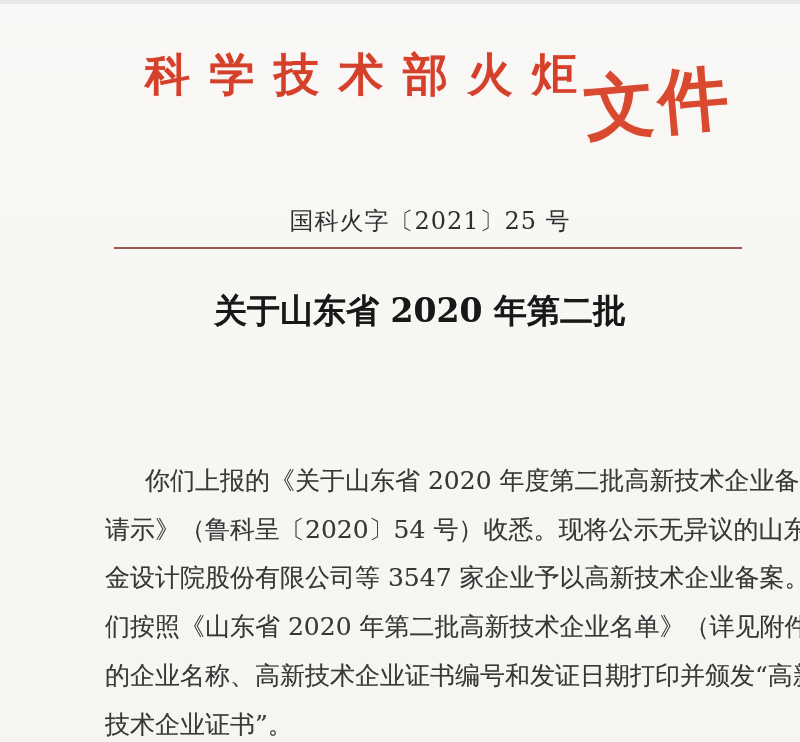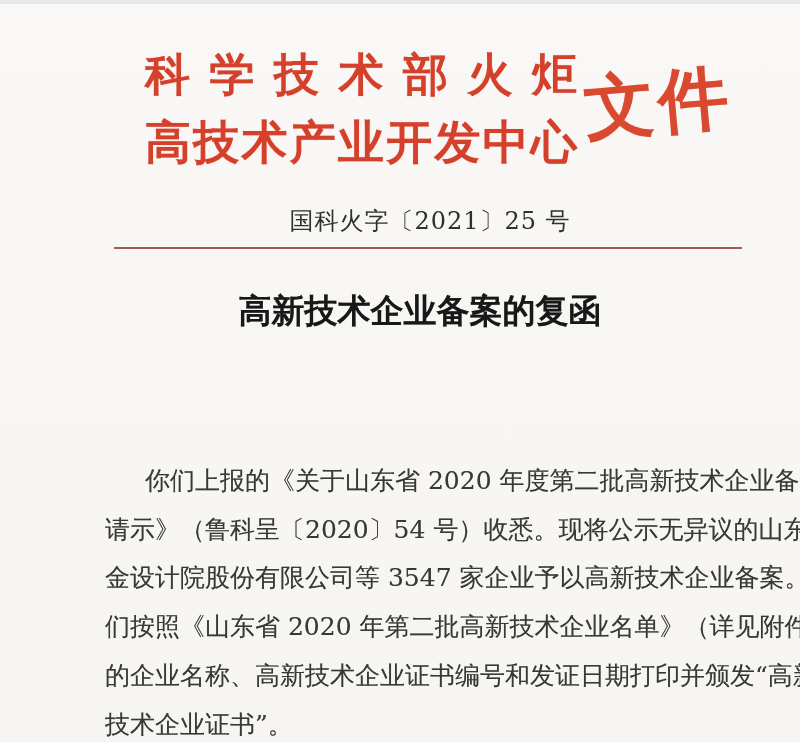--- a/index.html
+++ b/index.html
@@ -121,31 +121,30 @@
     text-align-last: left;
   }
 </style>
 </head>
 <body>
 
 <div class="page">
 
   <div class="letterhead">
     <div class="org-line1">科学技术部火炬</div>
-    <div class="org-line2">高技术产业开发中心</div>
   </div>
 
   <div class="doc-type-label">文件</div>
 
   <div class="doc-number">国科火字〔2021〕25 号</div>
 
   <div class="red-rule"></div>
 
   <div class="doc-title">
-    <div>高新技术企业备案的复函</div>
+    <div>关于山东省 2020 年第二批</div>
   </div>
 
 
   <div class="body-block">
     <div class="body-line first">你们上报的《关于山东省 2020 年度第二批高新技术企业备案的</div>
     <div class="body-line">请示》（鲁科呈〔2020〕54 号）收悉。现将公示无异议的山东省冶</div>
     <div class="body-line">金设计院股份有限公司等 3547 家企业予以高新技术企业备案。请你</div>
     <div class="body-line">们按照《山东省 2020 年第二批高新技术企业名单》（详见附件）中</div>
     <div class="body-line">的企业名称、高新技术企业证书编号和发证日期打印并颁发“高新</div>
     <div class="body-line last">技术企业证书”。</div>

